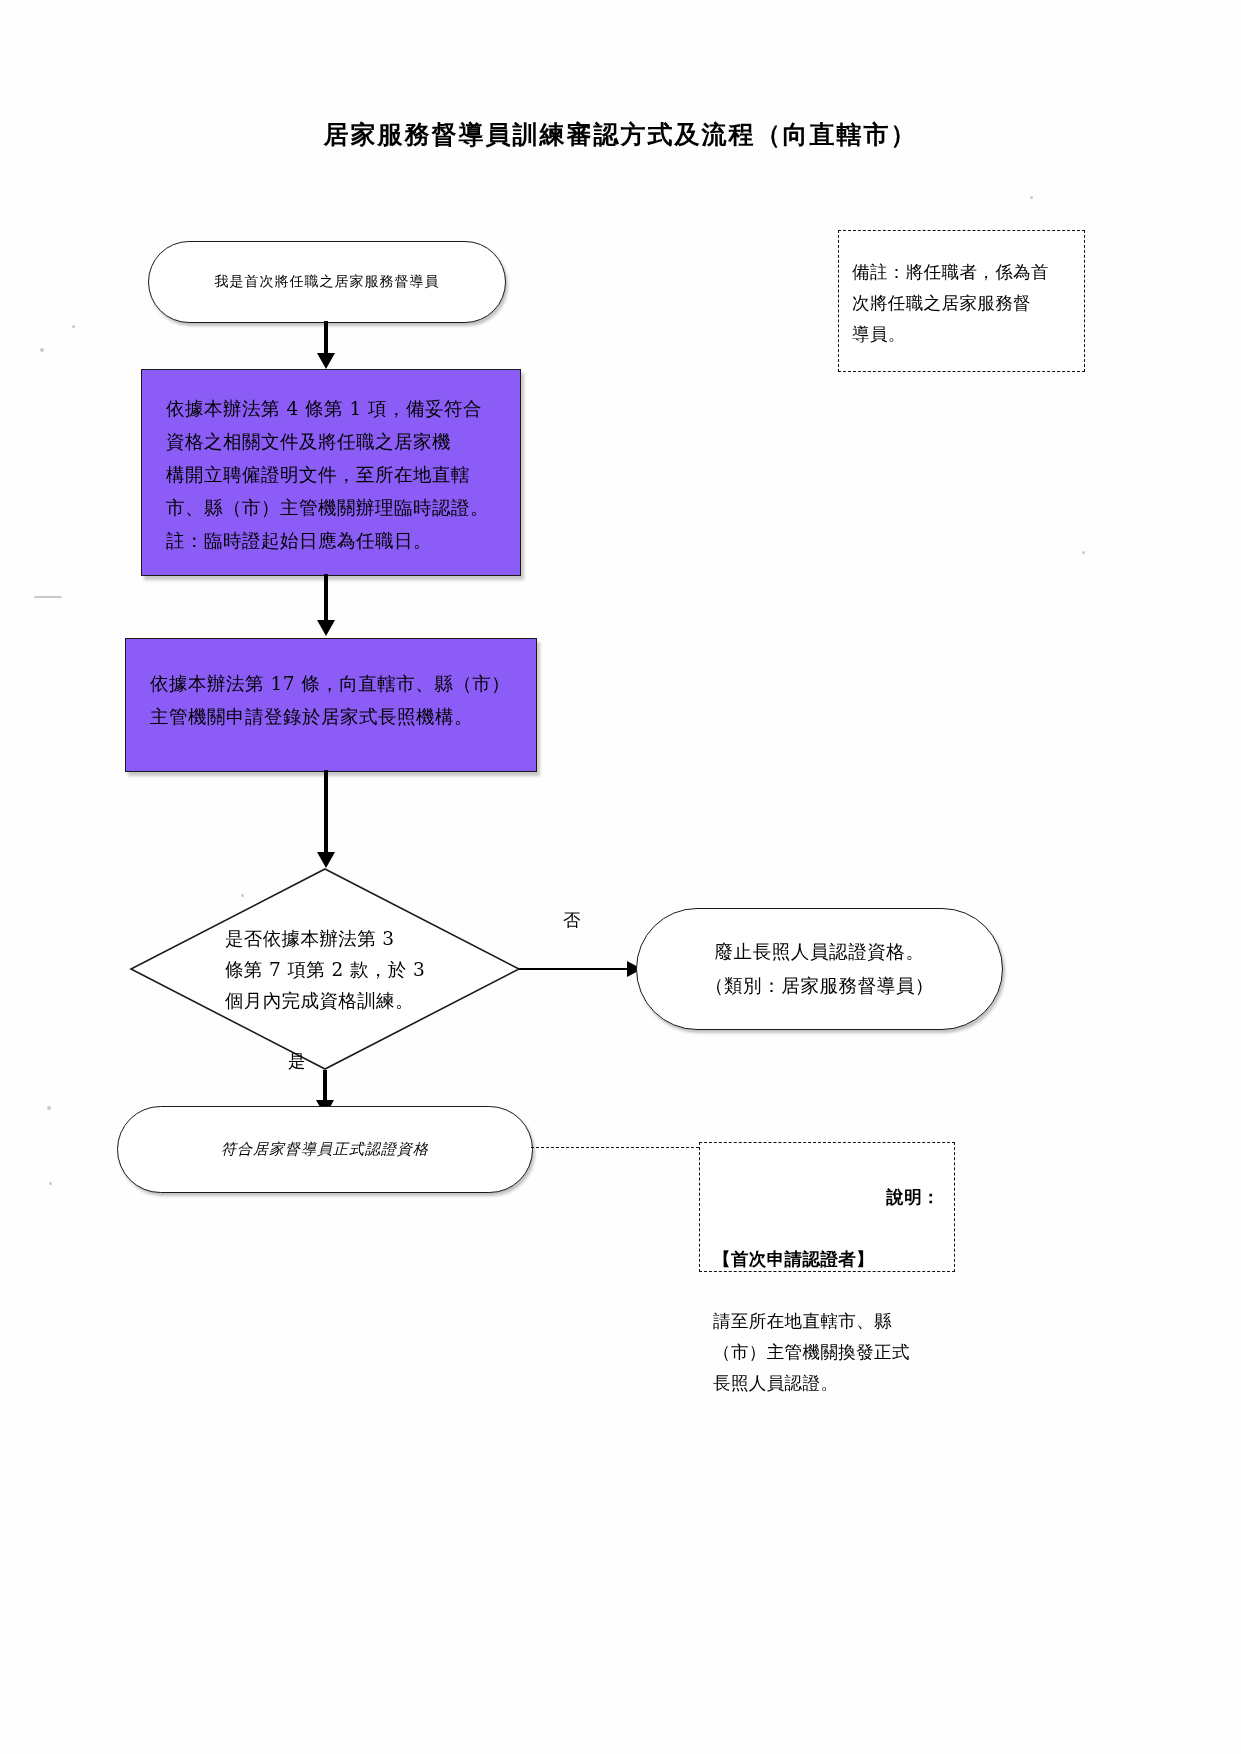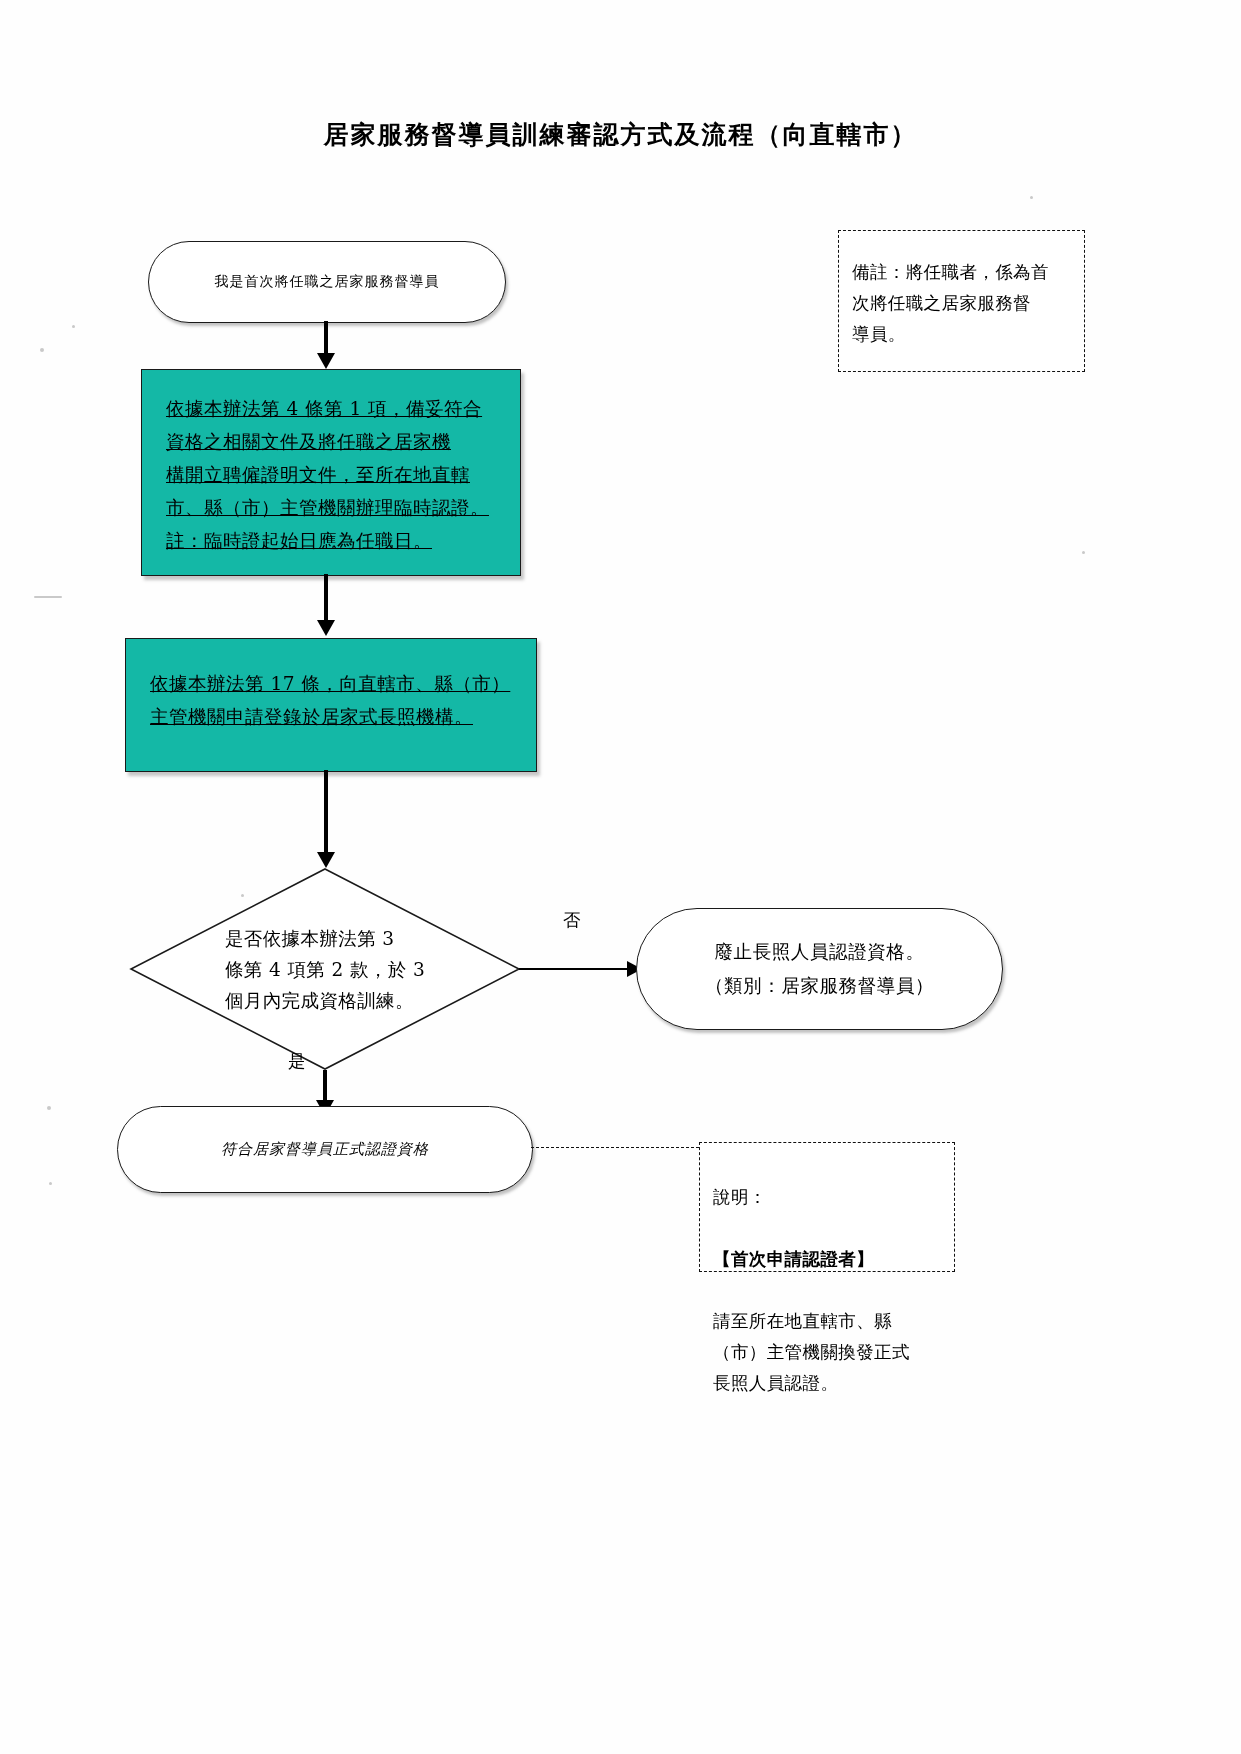--- a/index.html
+++ b/index.html
@@ -50,23 +50,22 @@
     display: flex;
     align-items: center;
     justify-content: center;
     text-align: center;
   }
 
   
   .rect {
     position: absolute;
     border: 1.2px solid #1a1a1a;
-    background: #14b8a6;
+    background: #8b5cf6;
     box-shadow: 3px 4px 3px rgba(130,130,130,0.45);
-    text-decoration: underline;
   }
   .rect .body {
     padding: 22px 20px 10px 24px;
     font-size: 18.5px;
     line-height: 33px;
     letter-spacing: 0.5px;
     white-space: pre-line;
   }
 
   
@@ -181,21 +180,21 @@
 
   <div class="vline" style="left:324px;top:770px;height:84px;"></div>
   <div class="arrow-down" style="left:317px;top:852px;"></div>
 
   <div class="diamond-wrap" style="left:130px;top:868px;width:390px;height:202px;">
     <svg width="390" height="202" viewBox="0 0 390 202">
       <polygon points="195,1 389,101 195,201 1,101" fill="#ffffff" stroke="#1a1a1a" stroke-width="1.6"></polygon>
     </svg>
     <div class="diamond-label">
       <span>是否依據本辦法第 3
-條第 4 項第 2 款，於 3
+條第 7 項第 2 款，於 3
 個月內完成資格訓練。</span>
     </div>
   </div>
 
   <div class="hline" style="left:519px;top:968px;width:116px;"></div>
   <div class="arrow-right" style="left:627px;top:961px;"></div>
   <div class="edge-label" style="left:563px;top:908px;">否</div>
 
   <div class="oval" style="left:636px;top:908px;width:365px;height:120px;">
     <span style="font-size:18.5px;line-height:34px;letter-spacing:0.6px;white-space:pre-line;">廢止長照人員認證資格。
@@ -213,21 +212,21 @@
   <div class="dashline" style="left:531px;top:1147px;width:168px;"></div>
 
   <div class="note" style="left:802px;top:230px;width:245px;height:140px;margin-left:36px;">
     <div class="body" style="padding-top:26px;">備註：將任職者，係為首
 次將任職之居家服務督
 導員。</div>
   </div>
 
   <div class="note" style="left:699px;top:1142px;width:254px;height:128px;">
     <div class="body" style="padding-top:8px;">
-      <div style="font-weight:normal;">說明：</div>
+      <div style="font-weight:bold;text-align:right;">說明：</div>
       <div style="font-weight:bold;">【首次申請認證者】</div>
       <div style="white-space:pre-line;">請至所在地直轄市、縣
 （市）主管機關換發正式
 長照人員認證。</div>
     </div>
   </div>
 
 </div>
 
 </body></html>

